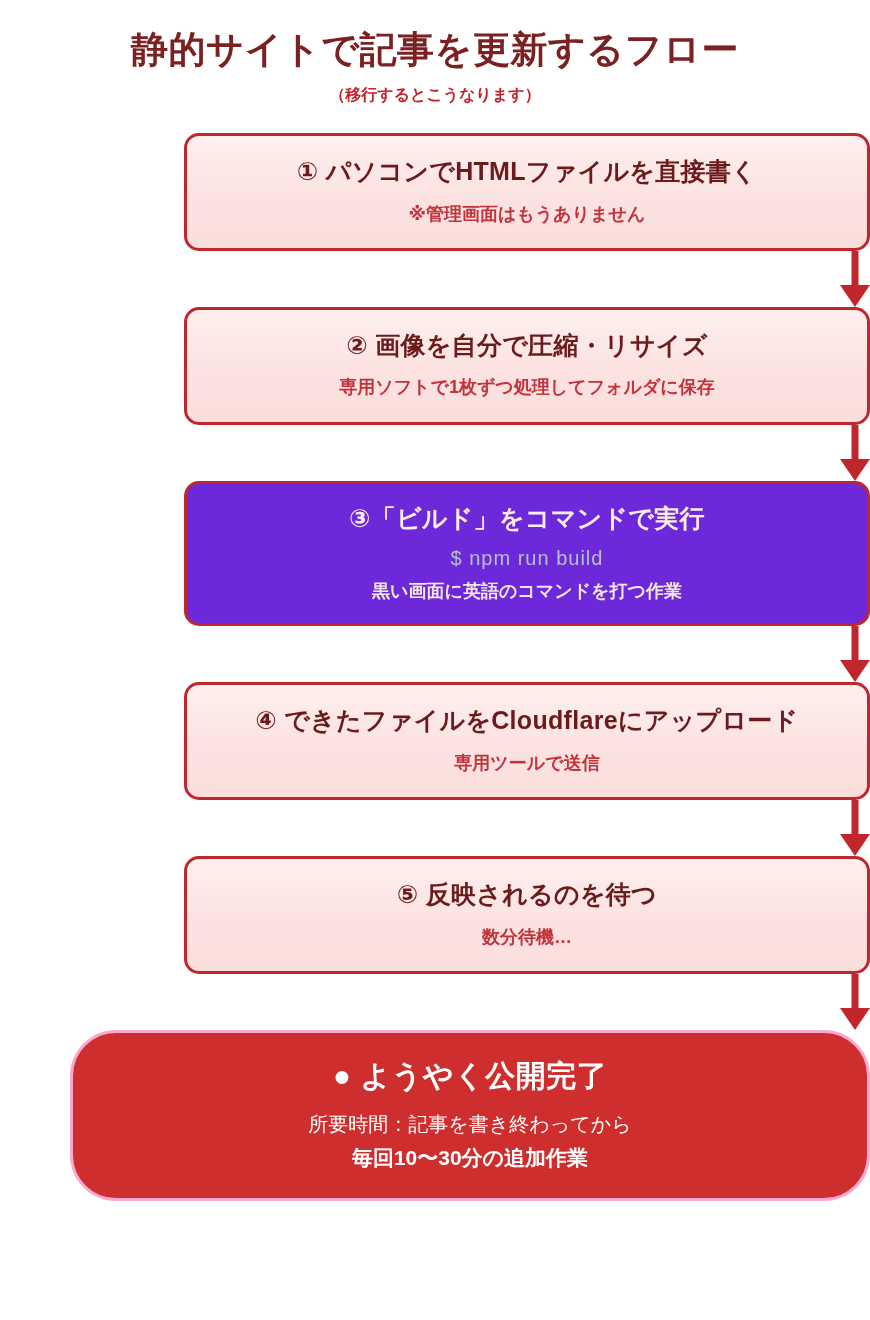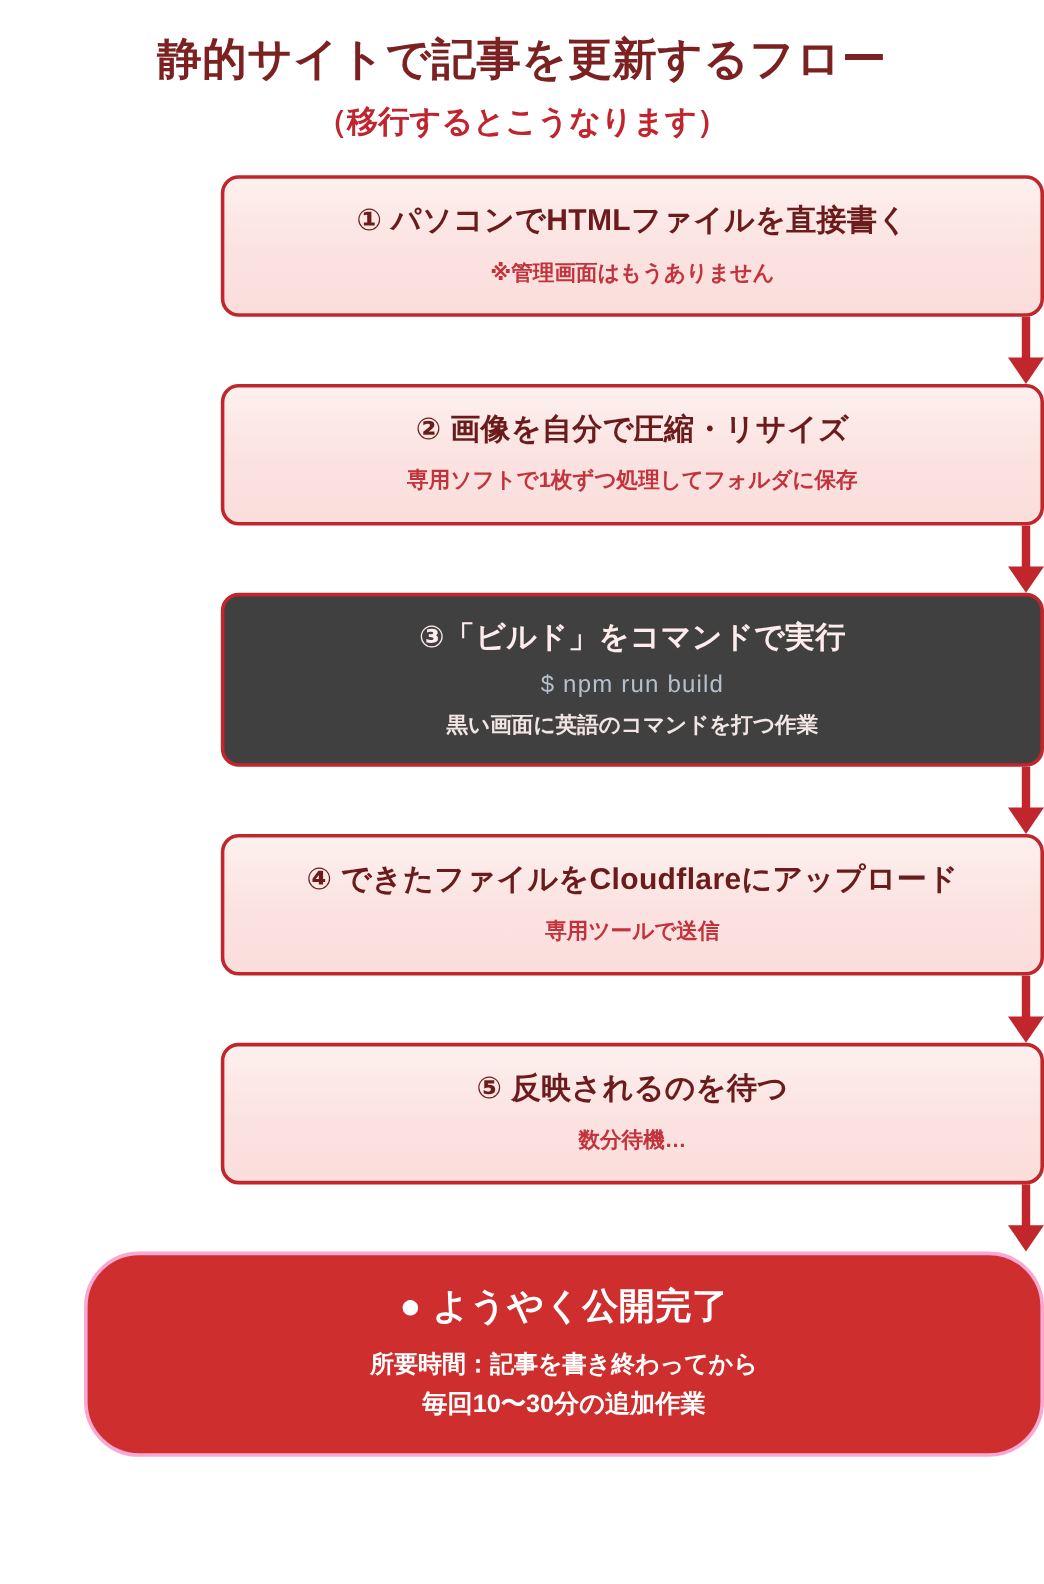--- a/index.html
+++ b/index.html
@@ -30,21 +30,21 @@
   }
   .title {
     font-size: 37px;
     font-weight: bold;
     color: #7b2121;
     letter-spacing: 0.5px;
     line-height: 1.25;
     margin: 8px 0 0 0;
   }
   .subtitle {
-    font-size: 26px;
+    font-size: 16px;
     font-weight: bold;
     color: #c0252e;
     line-height: 1.3;
     margin: 12px 0 0 0;
   }
 
   
   .flow {
     margin-top: 27px;
     display: flex;
@@ -75,21 +75,21 @@
     font-size: 18px;
     font-weight: bold;
     color: #c2333c;
     line-height: 1.35;
     margin-top: 14px;
     white-space: nowrap;
   }
 
   
   .step.dark {
-    background: #404040;
+    background: #6d28d9;
     border-color: #c0262b;
     padding-top: 18px;
     padding-bottom: 20px;
   }
   .step.dark .step-title {
     color: #fdeceb;
   }
   .step.dark .step-note {
     color: #f2e6e5;
     margin-top: 9px;
@@ -144,21 +144,21 @@
   }
   .result .result-title {
     font-size: 30px;
     font-weight: bold;
     line-height: 1.25;
     letter-spacing: 0.5px;
     white-space: nowrap;
   }
   .result .result-line1 {
     font-size: 20px;
-    font-weight: bold;
+    font-weight: normal;
     line-height: 1.35;
     margin-top: 16px;
     white-space: nowrap;
   }
   .result .result-line2 {
     font-size: 21px;
     font-weight: bold;
     line-height: 1.35;
     margin-top: 6px;
     white-space: nowrap;

